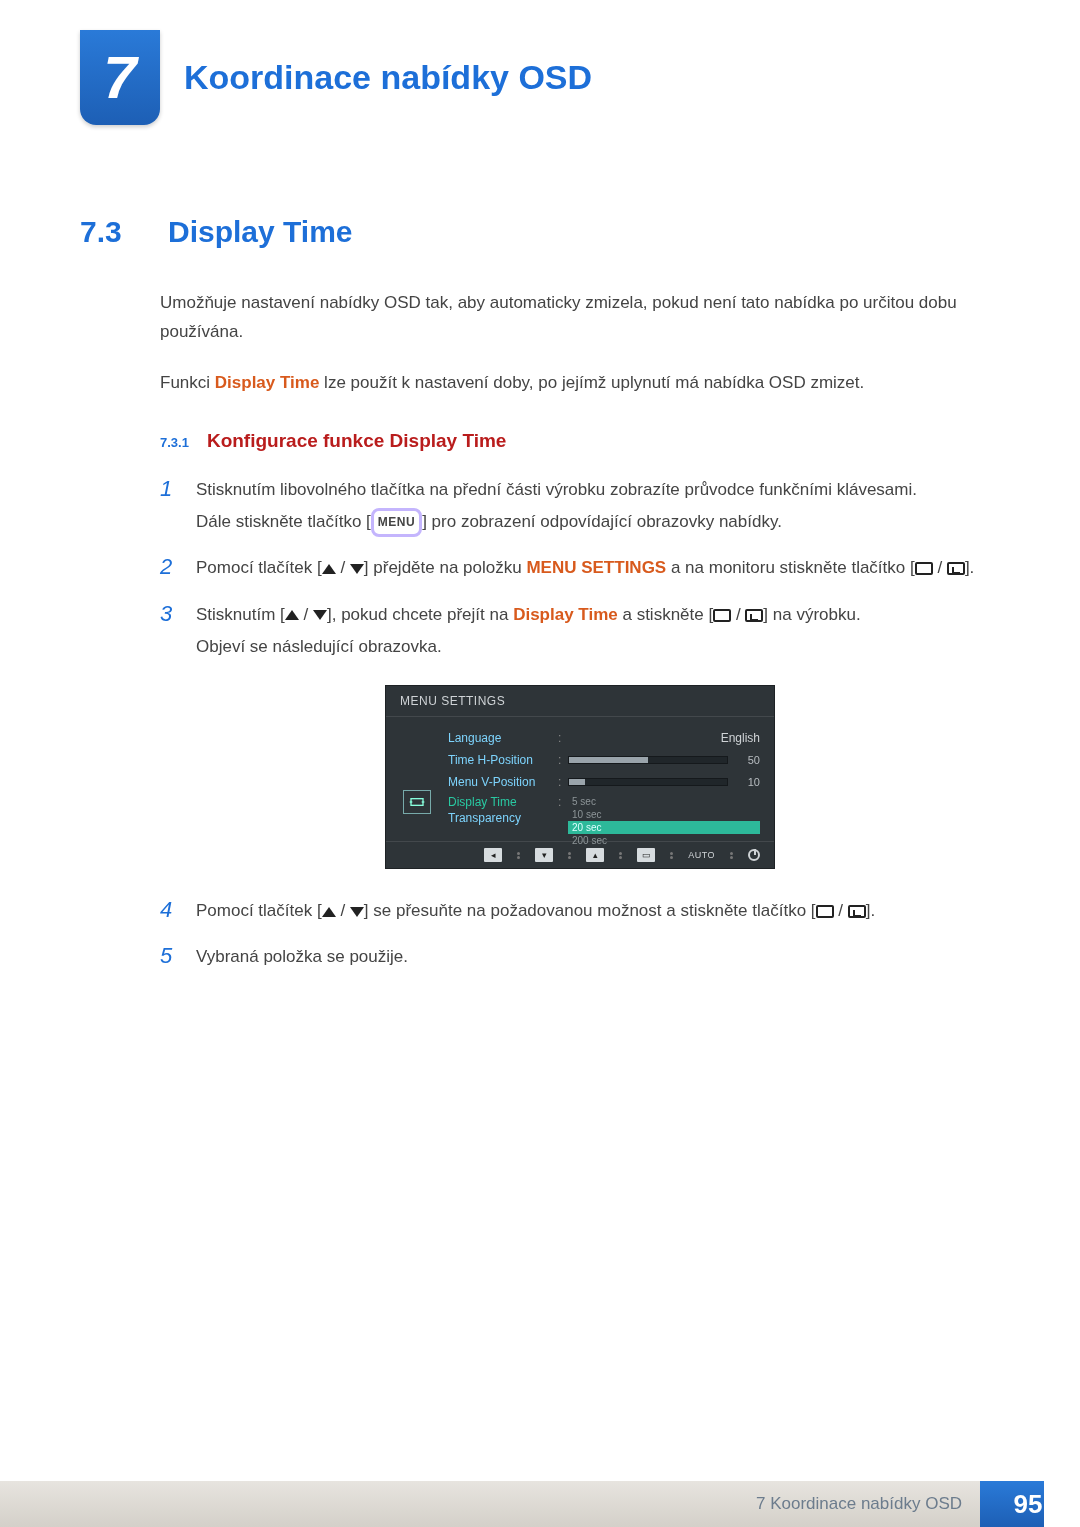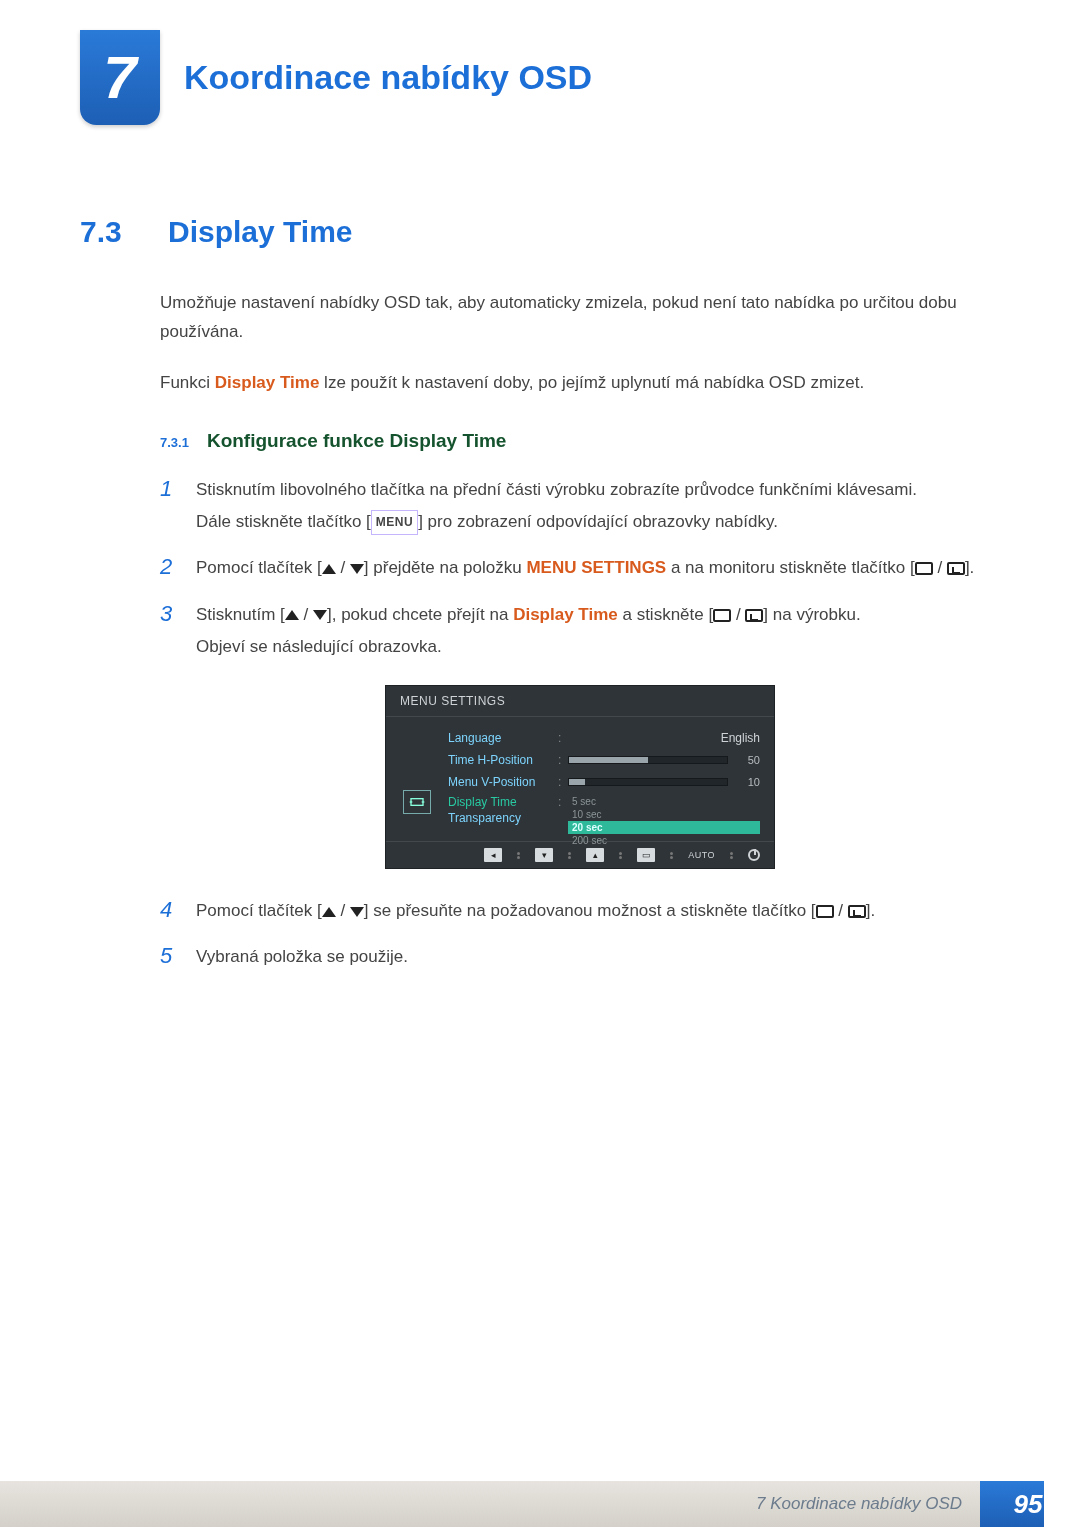--- a/index.html
+++ b/index.html
@@ -72,21 +72,21 @@
     align-items: baseline;
     gap: 18px;
     margin: 32px 0 22px 80px;
   }
   .subsection-num {
     color: #1d6fd8;
     font-size: 13px;
     font-weight: 700;
   }
   .subsection-title {
-    color: #14532d;
+    color: #b91c1c;
     font-size: 19px;
     font-weight: 700;
   }
   .steps { margin-left: 80px; }
   .step {
     display: flex;
     align-items: flex-start;
     gap: 18px;
     margin-bottom: 14px;
   }
@@ -102,22 +102,22 @@
     font-size: 17px;
     line-height: 1.9;
     color: #444;
   }
   .step-text .kw { color: #d85a1d; font-weight: 700; }
   .menu-pill {
     display: inline-block;
     font-weight: 700;
     font-size: 12px;
     letter-spacing: 0.5px;
-    border: 1px solid #c4b5fd;
-    border-radius: 0;
+    border: 3px solid #c4b5fd;
+    border-radius: 8px;
     padding: 0 4px;
     vertical-align: 1px;
     background: #fff;
   }
   .tri-up, .tri-down, .rect-icon, .enter-icon {
     display: inline-block;
     vertical-align: middle;
   }
   .tri-up {
     width: 0; height: 0;
@@ -195,21 +195,21 @@
   .osd-colon { width: 10px; color: #888; }
   .osd-val { flex: 1; display:flex; align-items:center; gap:8px;justify-content:flex-end; }
   .osd-bar {
     flex: 1; height: 8px; background: #20262a;
     position: relative; border: 1px solid #15191c;
   }
   .osd-bar-fill { height: 100%; background: #9aa4ab; }
   .osd-num { width: 24px; text-align: right; color: #b7bcc0; font-size: 11px; }
   .osd-opts { flex:1; display:flex; flex-direction:column; font-size:10px; line-height:13px; }
   .osd-opt { color:#8d9598; padding-left:4px; }
-  .osd-opt.hl { background:#2db99a; color:#dff;font-weight:bold; }
+  .osd-opt.hl { background:#2db99a; color:#dff; }
   .osd-navbar {
     display:flex; justify-content:flex-end; gap:14px;
     padding:6px 14px; border-top:1px solid #43484c;
     align-items:center;
   }
   .osd-nav-btn {
     width:18px; height:14px; background:#d7dcdf;
     display:flex; align-items:center; justify-content:center;
     border-radius:1px;
   }
@@ -220,21 +220,20 @@
   .osd-nav-pwr { width:12px;height:12px;border:2px solid #cfd3d6;border-radius:50%;position:relative; }
   .osd-nav-pwr::after{content:"";position:absolute;left:4px;top:-2px;width:2px;height:6px;background:#cfd3d6;}
 
   
   .footer {
     position: absolute;
     left: 0; right: 0; bottom: 0;
     height: 46px;
     display:flex;
     align-items:stretch;
-    font-style:italic;
   }
   .footer-bar {
     flex:1;
     background: linear-gradient(180deg,#e7e4df 0%, #d4d0c9 100%);
     display:flex; align-items:center; justify-content:flex-end;
     padding-right:18px;
     color:#6c7c8d; font-size:17px;
   }
   .footer-page {
     width: 64px;

